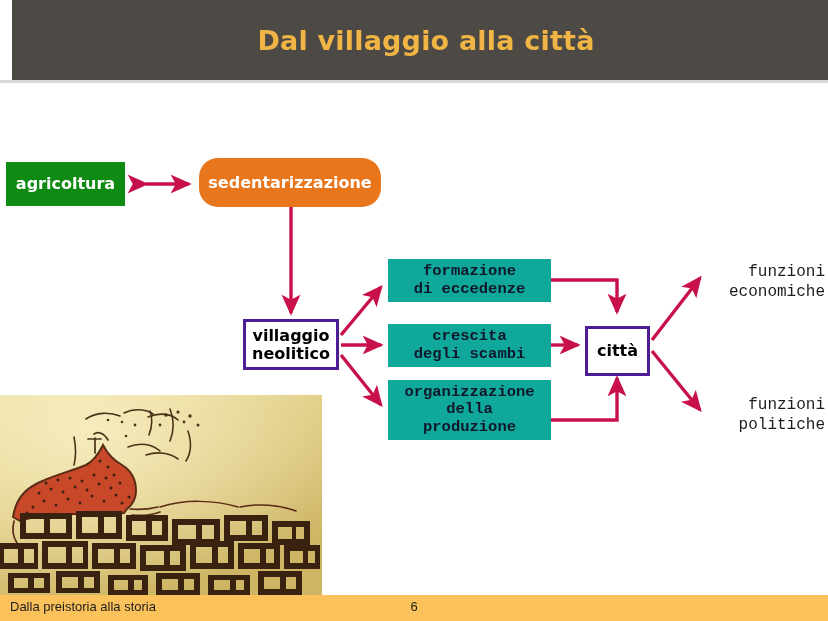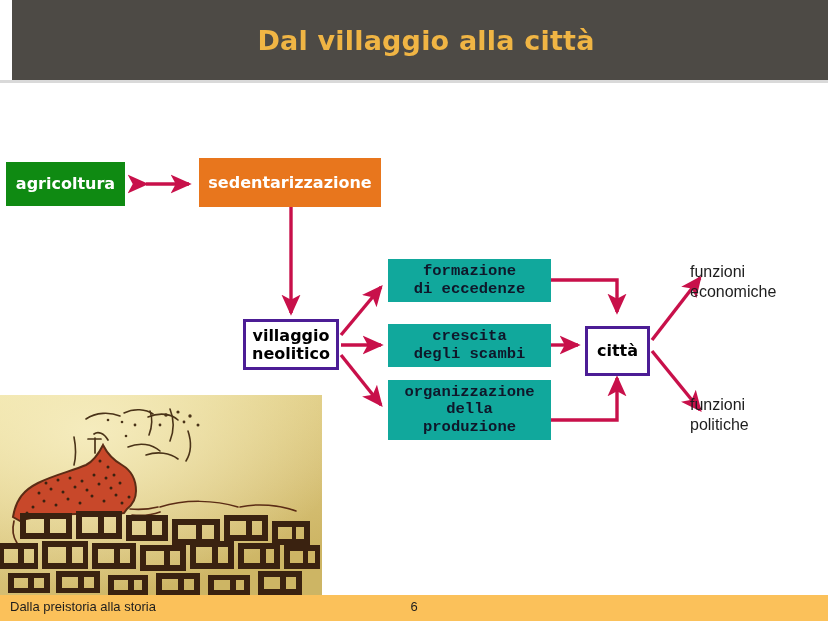--- a/index.html
+++ b/index.html
@@ -83,35 +83,35 @@
   .node-outline {
     background: #ffffff;
     color: #000000;
     border: 3px solid #4c1d95;
     font-size: 16px;
     font-family: "DejaVu Sans", sans-serif;
   }
 
   
   #node-agricoltura        { left: 6px;  top: 79px;  width: 119px; height: 44px; }
-  #node-sedentarizzazione  { left: 199px; top: 75px;  width: 182px; height: 49px; }
+  #node-sedentarizzazione  { left: 199px; top: 75px;  width: 182px; height: 49px; border-radius: 19px; }
   #node-villaggio          { left: 243px; top: 236px; width: 96px;  height: 51px; }
   #node-formazione         { left: 388px; top: 176px; width: 163px; height: 43px; }
   #node-crescita           { left: 388px; top: 241px; width: 163px; height: 43px; }
   #node-organizzazione     { left: 388px; top: 297px; width: 163px; height: 60px; }
   #node-citta              { left: 585px; top: 243px; width: 65px;  height: 50px; }
 
   
   .plain-label {
     position: absolute;
-    text-align: left;
+    text-align: right;
     color: #1d1d1d;
     font-size: 16px;
     line-height: 1.25;
-    font-family: Liberation Sans, sans-serif;
+    font-family: Liberation Mono, monospace;
     z-index: 6;
   }
   #label-economiche { left: 690px; top: 179px; width: 135px; }
   #label-politiche  { left: 690px; top: 312px; width: 135px; }
 
   
   #connectors {
     position: absolute;
     left: 0; top: 0;
     width: 828px;

